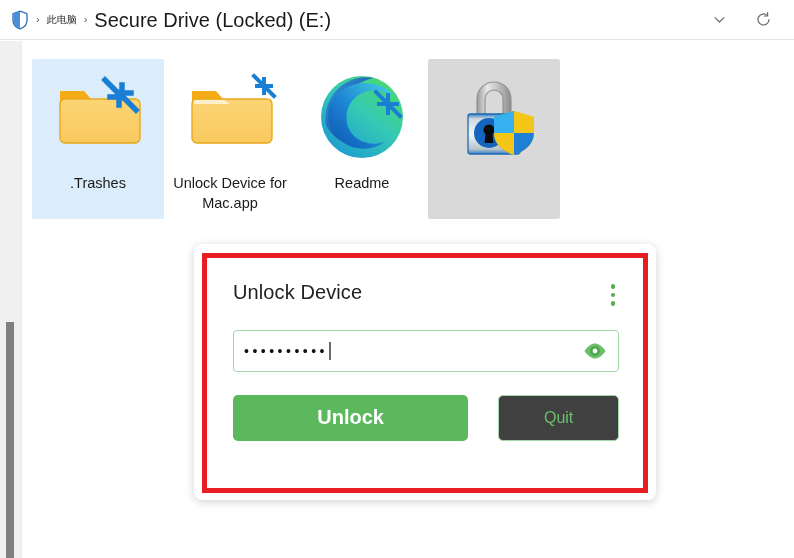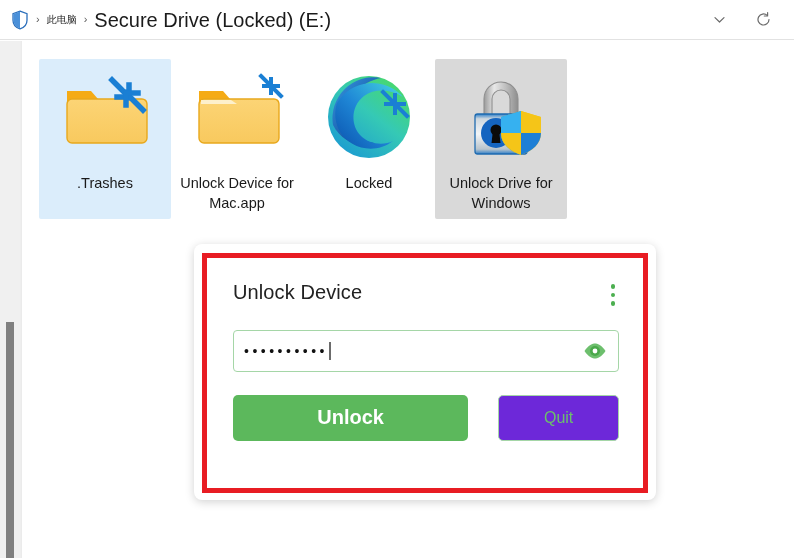--- a/index.html
+++ b/index.html
@@ -91,21 +91,21 @@
   #content {
     position: absolute;
     left: 22px; top: 41px;
     width: 772px; height: 517px;
     background: #ffffff;
   }
 
   
   #icon-grid {
     position: absolute;
-    left: 17px; top: 18px;
+    left: 10px; top: 18px;
     display: flex;
     align-items: flex-start;
     gap: 0px;
   }
   .grid-cell {
     width: 132px;
     min-height: 160px;
     padding-top: 10px;
     display: flex;
     flex-direction: column;
@@ -225,21 +225,21 @@
     border: none;
     border-radius: 5px;
     color: #ffffff;
     font-size: 20px;
     font-family: "Liberation Sans", sans-serif;
     font-weight: bold;
     cursor: pointer;
   }
   #btn-quit {
     width: 123px; height: 46px;
-    background: #6d28d9;
+    background: #404040;
     border: 1px solid #a5d6a7;
     border-radius: 5px;
     color: #6cbf6c;
     font-size: 16px;
     font-family: "Liberation Sans", sans-serif;
     cursor: pointer;
   }
 </style>
 </head>
 <body>
@@ -359,21 +359,21 @@
                      -18 14 -44 8 -54 -11 -4 -8 -5 -18 -2 -27 z" fill="url(#edgeG1)"></path>
             <path d="M87 62 c-6 12 -19 20 -33 20 -11 0 -21 -5 -26 -13 7 5 16 7 25 6 16 -2 29 -9 34 -13 z" fill="#ffffff" opacity="0.0"></path>
             <g stroke="#1a7fd4" stroke-width="4" fill="none" stroke-linecap="square">
               <path d="M62 23 L74 35"></path>
               <path d="M74 26 L74 35 L65 35"></path>
               <path d="M86 47 L74 35"></path>
               <path d="M74 44 L74 35 L83 35"></path>
             </g>
           </svg>
         </div>
-        <div class="cell-label">Locked</div>
+        <div class="cell-label">Readme</div>
       </div>
 
       <div class="grid-cell sel-inactive">
         <div class="cell-icon">
           <svg width="96" height="96" viewBox="0 0 96 96">
             <defs>
               <linearGradient id="shkl" x1="0" y1="0" x2="1" y2="0">
                 <stop offset="0" stop-color="#9a9a9a"></stop>
                 <stop offset="0.3" stop-color="#e8e8e8"></stop>
                 <stop offset="0.65" stop-color="#bdbdbd"></stop>
@@ -393,21 +393,20 @@
             <circle cx="43" cy="61" r="5.5" fill="#0b0b0b"></circle>
             <path d="M40 61 h6 l1.5 13 h-9 z" fill="#0b0b0b"></path>
             <path d="M68 42 L88 48 V64 c0 11 -9 18 -20 22 -11 -4 -20 -11 -20 -22 V48 z" fill="#f5c518"></path>
             <path d="M68 42 L48 48 V64 c0 11 9 18 20 22 V42 z" fill="#1e9ae8"></path>
             <path d="M68 42 L88 48 V64 h-20 z" fill="#f5c518"></path>
             <path d="M68 42 L48 48 V64 h20 z" fill="#36b1f0"></path>
             <path d="M68 64 h20 c0 11 -9 18 -20 22 z" fill="#1e7fd6"></path>
             <path d="M68 64 h-20 c0 11 9 18 20 22 z" fill="#f5c518"></path>
           </svg>
         </div>
-        <div class="cell-label">Unlock Drive for Windows</div>
       </div>
 
     </div>
 
     <div id="dialog-shell">
       <div id="dialog-redbox">
         <div id="dialog-inner">
 
           <div id="dlg-head">
             <div id="dlg-title">Unlock Device</div>

